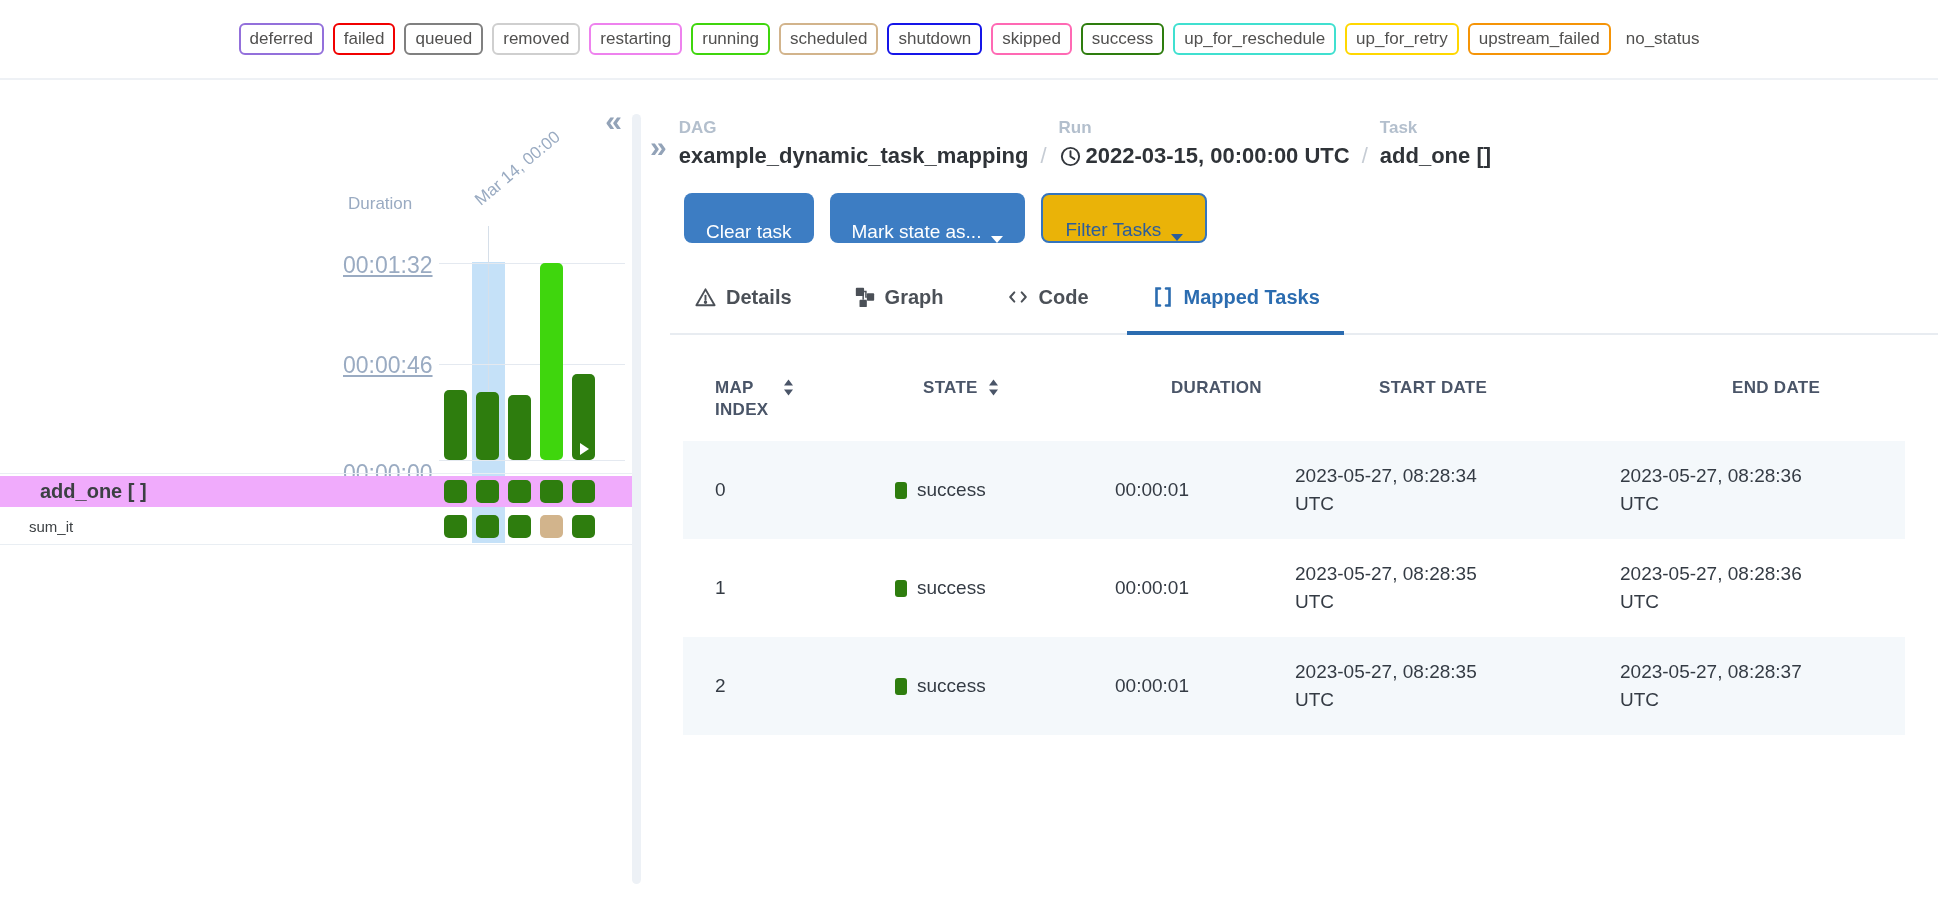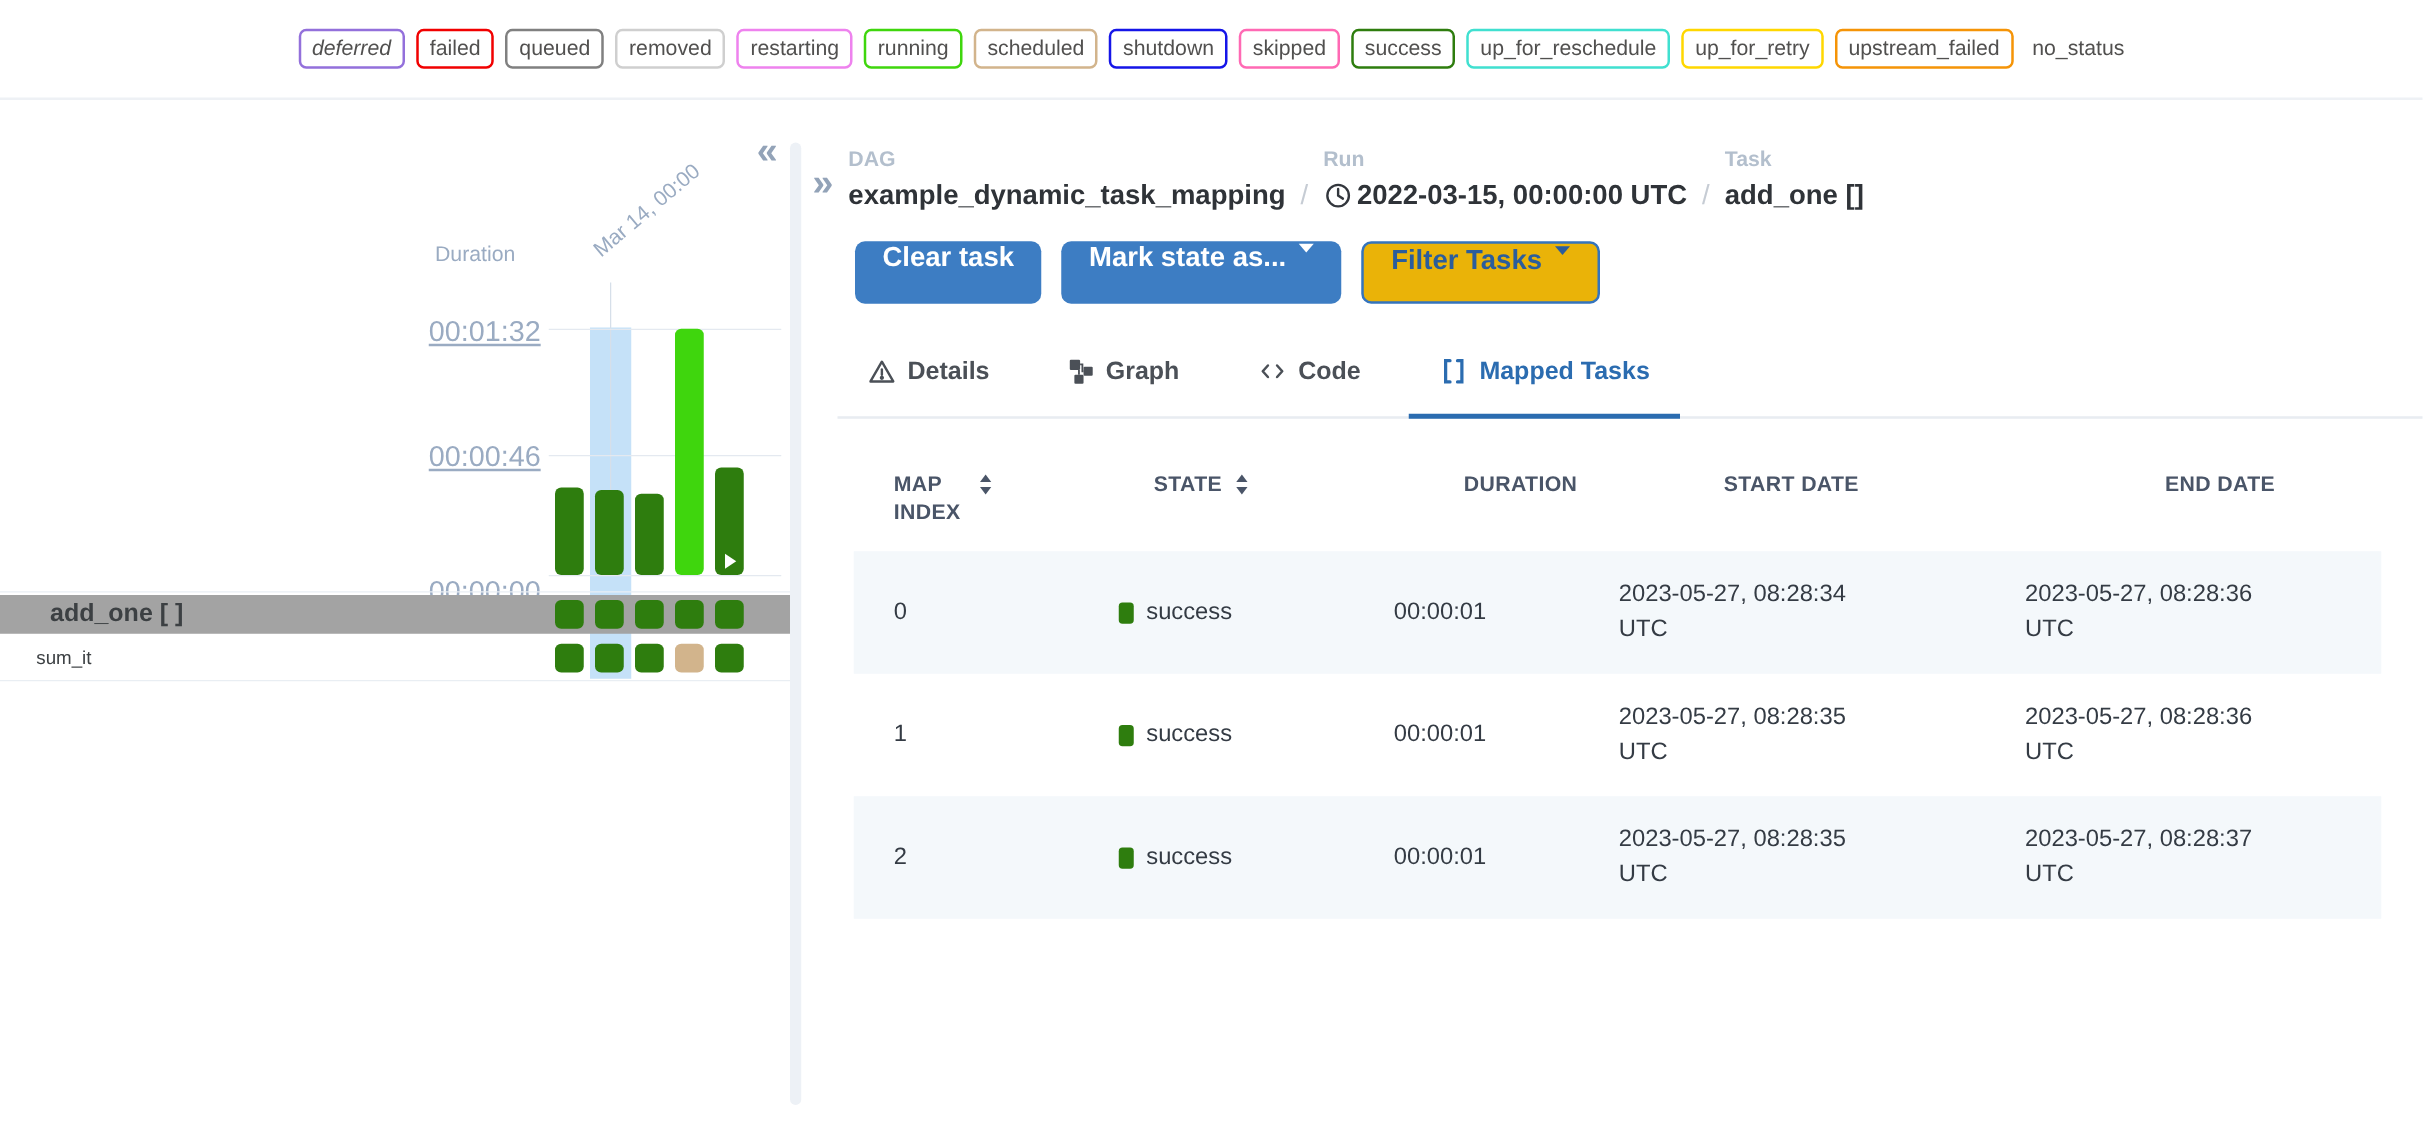--- a/index.html
+++ b/index.html
@@ -28,36 +28,36 @@
   .tick-label { font-size:23px; color:#9aabc2; width:90px; text-align:left;text-decoration:underline; }
   .gridline { height:1px; background:#e4e9f0; }
   .run-band { background:#c5e1f8; }
   .crosshair { width:1px; background:#d6dfe9; }
   .run-axis-label { font-size:17px; color:#9aabc2; white-space:nowrap; transform:rotate(-40deg); transform-origin:left bottom; }
   .bar { position:absolute; width:23px; border-radius:5px; }
   .play-icon { position:absolute; left:8px; bottom:5px; width:0; height:0; border-left:9px solid #fff; border-top:6px solid transparent; border-bottom:6px solid transparent; }
 
   
   .task-row { position:absolute; left:0; width:632px; display:flex; align-items:center; }
-  .task-row.selected { background:#a3a3a3; }
+  .task-row.selected { background:#f0abfc; }
   .task-name { font-size:20px; color:#3c4043; }
   .task-name.bold { font-weight:bold; }
   .sq { position:absolute; width:23px; height:23px; border-radius:5px; }
   .hline { position:absolute; left:0; width:632px; height:1px; background:#e9eef3; }
 
   
   .breadcrumb { display:flex; align-items:flex-start; }
   .crumb { display:flex; flex-direction:column; }
   .crumb-label { font-size:17px; font-weight:bold; color:#b3bfcd; line-height:20px; }
   .crumb-value { font-size:22px; font-weight:bold; color:#2f3338; line-height:30px; margin-top:3px; display:flex; align-items:center; gap:4px; }
   .crumb-sep { font-size:22px; color:#c6ccd4; align-self:flex-end; line-height:30px; margin:0 12px; }
 
   
   .actions { display:flex; gap:16px; margin-top:22px; margin-left:34px; }
-  .btn { border-radius:8px; font-size:22px; font-weight:bold; padding:0 22px; height:50px; display:flex; align-items:flex-start; gap:10px; cursor:pointer; border:none; }
+  .btn { border-radius:8px; font-size:19px; font-weight:normal; padding:0 22px; height:50px; display:flex; align-items:flex-end; gap:10px; cursor:pointer; border:none; }
   .btn-primary { background:#3d7dc3; color:#fff; }
   .btn-outline { background:#eab308; color:#2b5d9c; border:2px solid #3474bd; }
   .caret { width:0; height:0; border-left:6px solid transparent; border-right:6px solid transparent; border-top:7px solid currentColor; margin-top:2px; }
 
   
   .tabs { display:flex; gap:14px; margin-top:36px; margin-left:20px; border-bottom:2px solid #e8ecf1; }
   .tab { display:flex; align-items:center; gap:9px; font-size:20px; font-weight:bold; color:#4b5057; padding:6px 24px 24px 24px; position:relative; cursor:pointer; }
   .tab.active { color:#2b6cb0; }
   .tab.active::after { content:""; position:absolute; left:0; right:0; bottom:-2px; height:4px; background:#2b6cb0; }
   .tab svg { flex:none; }
@@ -75,21 +75,21 @@
   .state-dot { width:12px; height:17px; border-radius:3px; flex:none; }
   .date-cell { max-width:185px; line-height:28px; }
   .sort-icon { margin-top:2px; }
 </style>
 </head>
 <body>
 
 <div class="page">
 
   <div class="legend-bar">
-    <span class="badge" style="border-color: rgb(147, 112, 219); font-style: italic;">deferred</span>
+    <span class="badge" style="border-color: rgb(147, 112, 219);">deferred</span>
     <span class="badge" style="border-color: rgb(241, 0, 0);">failed</span>
     <span class="badge" style="border-color: rgb(128, 128, 128);">queued</span>
     <span class="badge" style="border-color: rgb(207, 207, 207);">removed</span>
     <span class="badge" style="border-color: rgb(238, 130, 238);">restarting</span>
     <span class="badge" style="border-color: rgb(63, 214, 13);">running</span>
     <span class="badge" style="border-color: rgb(210, 180, 140);">scheduled</span>
     <span class="badge" style="border-color: rgb(21, 21, 232);">shutdown</span>
     <span class="badge" style="border-color: rgb(255, 105, 180);">skipped</span>
     <span class="badge" style="border-color: rgb(46, 125, 14);">success</span>
     <span class="badge" style="border-color: rgb(64, 224, 208);">up_for_reschedule</span>

